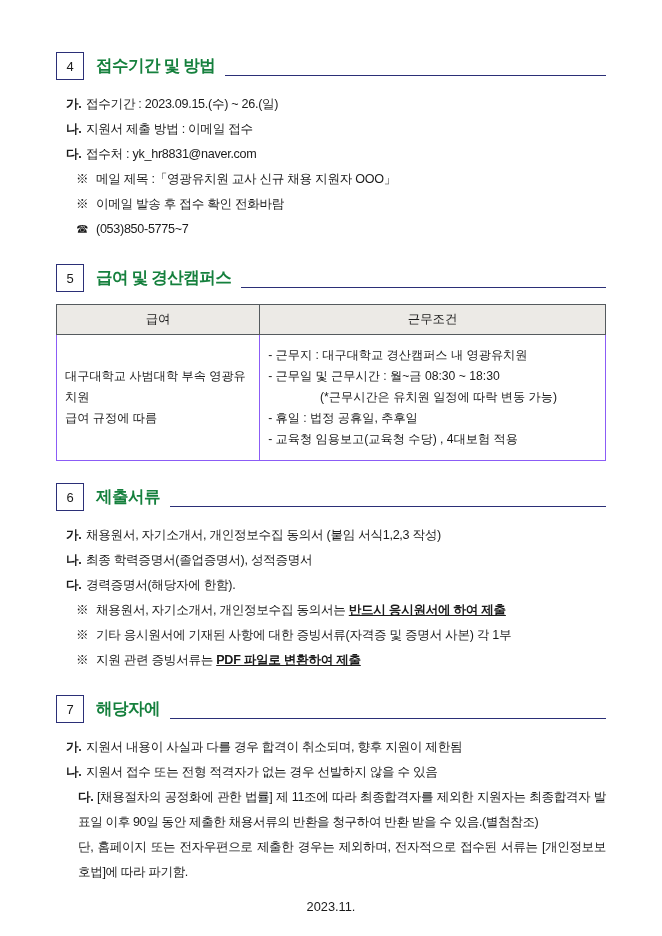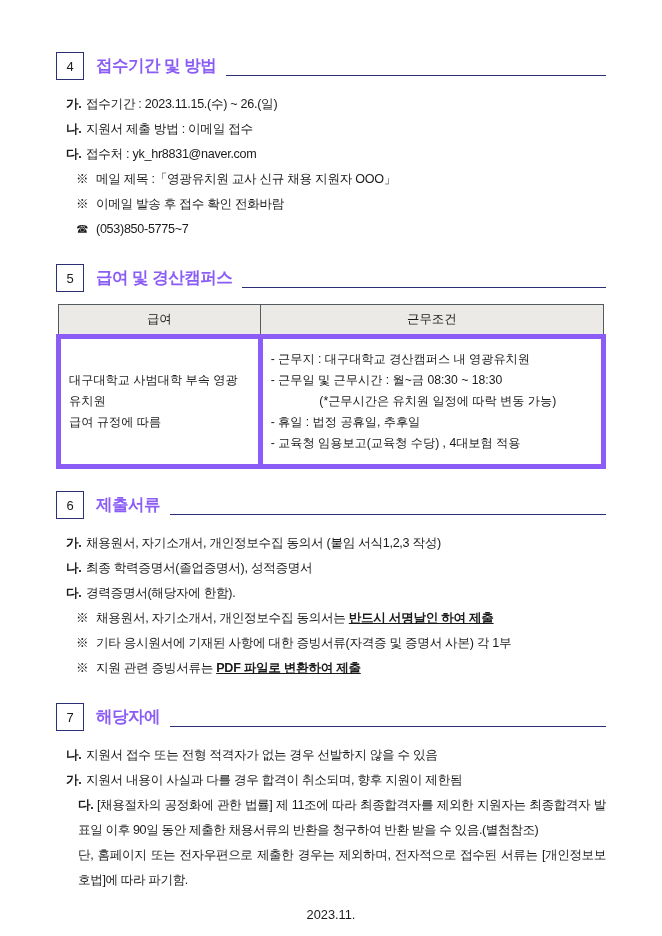--- a/index.html
+++ b/index.html
@@ -44,21 +44,22 @@
     justify-content: center;
     flex: 0 0 auto;
     font-weight: 400;
   }
   .section-title {
     font-size: 16.5px;
     font-weight: bold;
     margin-left: 12px;
     letter-spacing: -0.5px;
     white-space: nowrap;
-    color: #8b5cf6;
+    color: #15803d;
+    font-family: Liberation Serif, serif;
   }
   .section-rule {
     flex: 1 1 auto;
     height: 0;
     border-bottom: 1.6px solid #2b2f77;
     margin-left: 10px;
     position: relative;
     top: 9px;
   }
 
@@ -96,21 +97,21 @@
   }
   table.info th {
     border: 1px solid #555a5e;
     background: #eceae6;
     font-size: 12.4px;
     font-weight: normal;
     padding: 6px 0;
     text-align: center;
   }
   table.info td {
-    border: 5px solid #8b5cf6;
+    border: 1px solid #8b5cf6;
     font-size: 12.2px;
     padding: 10px 8px;
     vertical-align: middle;
   }
   td.cell-left {
     text-align: left;
     line-height: 21px;
   }
   td.cell-right {
     text-align: left;
@@ -148,21 +149,21 @@
 <div class="page">
   <div class="content">
 
     <div class="section-head">
       <div class="section-num">4</div>
       <div class="section-title">접수기간 및 방법</div>
       <div class="section-rule"></div>
     </div>
     <div class="lines">
       <div class="line">
-        <span class="lbl">가.</span><span>접수기간 : 2023.11.15.(수) ~ 26.(일)</span>
+        <span class="lbl">가.</span><span>접수기간 : 2023.09.15.(수) ~ 26.(일)</span>
       </div>
       <div class="line">
         <span class="lbl">나.</span><span>지원서 제출 방법 : 이메일 접수</span>
       </div>
       <div class="line">
         <span class="lbl">다.</span><span>접수처 :  yk_hr8831@naver.com</span>
       </div>
       <div class="line indent-1">
         <span class="mark">※</span><span>메일 제목 :「영광유치원 교사 신규 채용 지원자 OOO」</span>
       </div>
@@ -217,41 +218,41 @@
       <div class="line">
         <span class="lbl">가.</span><span>채용원서, 자기소개서, 개인정보수집 동의서 (붙임 서식1,2,3 작성)</span>
       </div>
       <div class="line">
         <span class="lbl">나.</span><span>최종 학력증명서(졸업증명서), 성적증명서</span>
       </div>
       <div class="line">
         <span class="lbl">다.</span><span>경력증명서(해당자에 한함).</span>
       </div>
       <div class="line indent-1">
-        <span class="mark">※</span><span>채용원서, 자기소개서, 개인정보수집 동의서는 </span><span class="u-bold u-underline">반드시 서명날인 하여 제출</span>
+        <span class="mark">※</span><span>채용원서, 자기소개서, 개인정보수집 동의서는 </span><span class="u-bold u-underline">반드시 응시원서에 하여 제출</span>
       </div>
       <div class="line indent-1">
         <span class="mark">※</span><span>기타 응시원서에 기재된 사항에 대한 증빙서류(자격증 및 증명서 사본) 각 1부</span>
       </div>
       <div class="line indent-1">
         <span class="mark">※</span><span>지원 관련 증빙서류는 </span><span class="u-bold u-underline">PDF 파일로 변환하여 제출</span>
       </div>
     </div>
 
     <div class="section-head">
       <div class="section-num">7</div>
       <div class="section-title">해당자에</div>
       <div class="section-rule"></div>
     </div>
     <div class="lines">
       <div class="line">
+        <span class="lbl">가.</span><span>지원서 내용이 사실과 다를 경우 합격이 취소되며, 향후 지원이 제한됨</span>
+      </div>
+      <div class="line">
         <span class="lbl">나.</span><span>지원서 접수 또는 전형 적격자가 없는 경우 선발하지 않을 수 있음</span>
-      </div>
-      <div class="line">
-        <span class="lbl">가.</span><span>지원서 내용이 사실과 다를 경우 합격이 취소되며, 향후 지원이 제한됨</span>
       </div>
     </div>
 
     <div class="para para-hang">
       <span class="u-bold">다.</span>
       <span>[채용절차의 공정화에 관한 법률] 제 11조에 따라 최종합격자를 제외한 지원자는 최종합격자 발표일 이후 90일 동안 제출한 채용서류의 반환을 청구하여 반환 받을 수 있음.(별첨참조)</span>
     </div>
     <div class="para">단, 홈페이지 또는 전자우편으로 제출한 경우는 제외하며, 전자적으로 접수된 서류는 [개인정보보호법]에 따라 파기함.</div>
 
     <div class="date-line">2023.11.</div>

